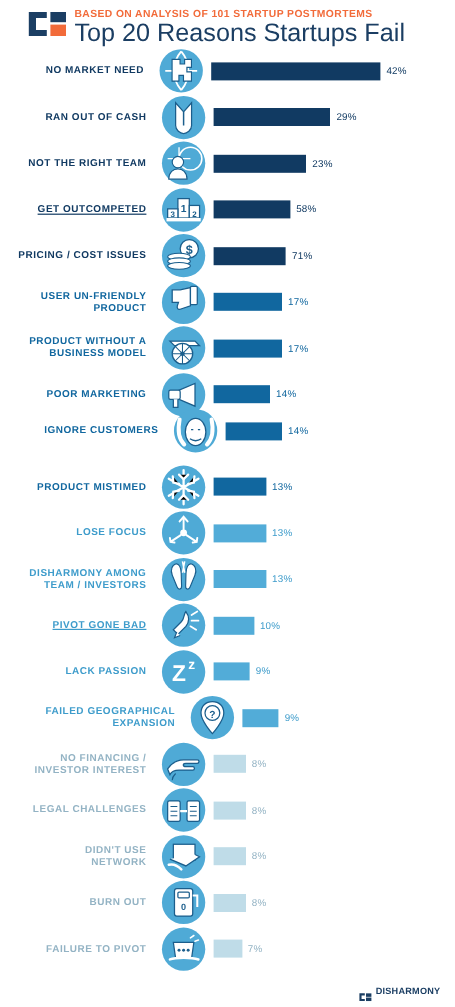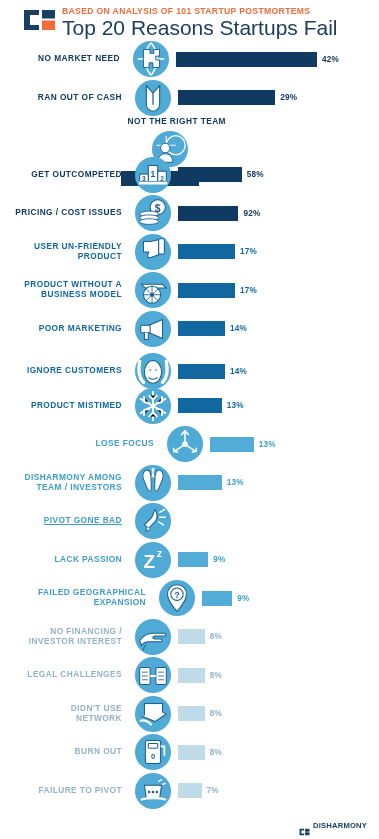--- a/index.html
+++ b/index.html
@@ -62,21 +62,21 @@
     display:block;
   }
   .row-bar-wrap{
     flex:1; height:38px; display:flex; align-items:center;
     padding-left:3px;
   }
   .bar{
     height:15px; border-radius:0;
   }
   .bar-val{
-    font-size:8.2px; font-weight:bold; margin-left:5px;
+    font-size:8.2px; font-weight:normal; margin-left:5px;
     letter-spacing:0.2px;
     font-family:"Liberation Sans", sans-serif;
     white-space:nowrap;
   }
 
   
   .footer{
     position:absolute; right:12px; bottom:9px;
     display:flex; align-items:center; gap:3px;
   }
@@ -126,38 +126,38 @@
           <circle cx="20" cy="20" r="19" fill="#4FAAD6"></circle>
           <path d="M13 7l7 8 7-8v20c0 4-4 7-7 7s-7-3-7-7z" fill="#FFFFFF" stroke="#1B5E8C" stroke-width="1.1"></path>
           <path d="M20 15v12" stroke="#1B5E8C" stroke-width="1.3" fill="none"></path>
         </svg>
       </div>
       <div class="row-bar-wrap">
         <div class="bar" style="width: 97.3571px; background: rgb(17, 58, 98);"></div>
         <span class="bar-val" style="color: rgb(17, 58, 98);">29%</span>
       </div>
     </div>
-    <div class="row" style="top: 77px; flex-direction: column;">
+    <div class="row" style="top: 77px;">
       <div class="row-label" style="color: rgb(17, 58, 98);">NOT THE RIGHT TEAM</div>
       <div class="row-icon">
         <svg class="icon-circle" viewBox="0 0 40 40">
           <circle cx="20" cy="20" r="19" fill="#4FAAD6"></circle>
           <circle cx="26" cy="16" r="10" fill="none" stroke="#FFFFFF" stroke-width="1.4"></circle>
           <path d="M16 6v20M6 16h20" stroke="#FFFFFF" stroke-width="1.2"></path>
           <circle cx="15" cy="19" r="5" fill="#FFFFFF" stroke="#1B5E8C" stroke-width="1"></circle>
           <path d="M7 34c0-6 4-9 8-9s8 3 8 9z" fill="#FFFFFF" stroke="#1B5E8C" stroke-width="1"></path>
         </svg>
       </div>
       <div class="row-bar-wrap">
         <div class="bar" style="width: 77.2143px; background: rgb(17, 58, 98);"></div>
         <span class="bar-val" style="color: rgb(17, 58, 98);">23%</span>
       </div>
     </div>
     <div class="row" style="top: 115.5px;">
-      <div class="row-label" style="color: rgb(17, 58, 98);">GET OUTCOMPETED</div>
+      <div class="row-label" style="color: rgb(17, 58, 98); text-decoration: underline;">GET OUTCOMPETED</div>
       <div class="row-icon">
         <svg class="icon-circle" viewBox="0 0 40 40">
           <circle cx="20" cy="20" r="19" fill="#4FAAD6"></circle>
           <rect x="15" y="10" width="10" height="17" fill="#FFFFFF" stroke="#1B5E8C" stroke-width="1.1"></rect>
           <rect x="6" y="19" width="9" height="8" fill="#FFFFFF" stroke="#1B5E8C" stroke-width="1.1"></rect>
           <rect x="25" y="16" width="9" height="11" fill="#FFFFFF" stroke="#1B5E8C" stroke-width="1.1"></rect>
           <text x="20" y="22" font-size="9" font-weight="bold" fill="#1B5E8C" text-anchor="middle" font-family="Liberation Sans">1</text>
           <text x="10.5" y="26" font-size="7" font-weight="bold" fill="#1B5E8C" text-anchor="middle" font-family="Liberation Sans">3</text>
           <text x="29.5" y="26" font-size="7" font-weight="bold" fill="#1B5E8C" text-anchor="middle" font-family="Liberation Sans">2</text>
           <rect x="5" y="27" width="30" height="3" fill="#FFFFFF"></rect>
@@ -177,21 +177,21 @@
           <text x="25" y="18.5" font-size="11" font-weight="bold" fill="#1B5E8C" text-anchor="middle" font-family="Liberation Sans">$</text>
           <g fill="#FFFFFF" stroke="#1B5E8C" stroke-width="0.9">
             <ellipse cx="16" cy="21" rx="10" ry="3"></ellipse>
             <ellipse cx="16" cy="25" rx="10" ry="3"></ellipse>
             <ellipse cx="16" cy="29" rx="10" ry="3"></ellipse>
           </g>
         </svg>
       </div>
       <div class="row-bar-wrap">
         <div class="bar" style="width: 60.4286px; background: rgb(17, 58, 98);"></div>
-        <span class="bar-val" style="color: rgb(17, 58, 98);">92%</span>
+        <span class="bar-val" style="color: rgb(17, 58, 98);">71%</span>
       </div>
     </div>
     <div class="row" style="top: 192.5px;">
       <div class="row-label" style="color: rgb(17, 103, 159);">USER UN-FRIENDLY
 PRODUCT</div>
       <div class="row-icon">
         <svg class="icon-circle" viewBox="0 0 40 40">
           <circle cx="20" cy="20" r="19" fill="#4FAAD6"></circle>
           <path d="M10 9h7l9-2v16l-9 3c-2 .5-3-1-2.5-3l1-3H10z" fill="#FFFFFF" stroke="#1B5E8C" stroke-width="1.1"></path>
           <rect x="26" y="6" width="6" height="16" rx="1" fill="#FFFFFF" stroke="#1B5E8C" stroke-width="1.1"></rect>
@@ -227,21 +227,21 @@
           <path d="M30 10v20l-14-6v-8z" fill="#FFFFFF" stroke="#1B5E8C" stroke-width="1.1"></path>
           <rect x="7" y="16" width="10" height="8" rx="1.5" fill="#FFFFFF" stroke="#1B5E8C" stroke-width="1.1"></rect>
           <path d="M11 24v7h4v-7" fill="#FFFFFF" stroke="#1B5E8C" stroke-width="1.1"></path>
         </svg>
       </div>
       <div class="row-bar-wrap">
         <div class="bar" style="width: 47px; background: rgb(17, 103, 159);"></div>
         <span class="bar-val" style="color: rgb(17, 103, 159);">14%</span>
       </div>
     </div>
-    <div class="row" style="top: 312px;">
+    <div class="row" style="top: 300px; padding-left: 10px;">
       <div class="row-label" style="color: rgb(17, 103, 159);">IGNORE CUSTOMERS</div>
       <div class="row-icon">
         <svg class="icon-circle" viewBox="0 0 40 40">
           <circle cx="20" cy="20" r="19" fill="#4FAAD6"></circle>
           <ellipse cx="20" cy="21" rx="9" ry="12" fill="#FFFFFF" stroke="#1B5E8C" stroke-width="1.1"></ellipse>
           <path d="M6 10c-2 10 0 18 4 22M34 10c2 10 0 18-4 22" stroke="#FFFFFF" stroke-width="3.5" fill="none" stroke-linecap="round"></path>
           <path d="M16 19h2M22 19h2M15 27c3 2 7 2 10 0" stroke="#1B5E8C" stroke-width="1.2" fill="none"></path>
         </svg>
       </div>
       <div class="row-bar-wrap">
@@ -258,21 +258,21 @@
             <path d="M20 5v30M7 12.5l26 15M33 12.5l-26 15"></path>
             <path d="M16 9l4 4 4-4M16 31l4-4 4 4M10.5 10.5l.5 5.5 5 1M29.5 29.5l-.5-5.5-5-1M29.5 10.5l-.5 5.5-5 1M10.5 29.5l.5-5.5 5-1"></path>
           </g>
         </svg>
       </div>
       <div class="row-bar-wrap">
         <div class="bar" style="width: 43.6429px; background: rgb(17, 103, 159);"></div>
         <span class="bar-val" style="color: rgb(17, 103, 159);">13%</span>
       </div>
     </div>
-    <div class="row" style="top: 385px; padding-left: 32px;">
+    <div class="row" style="top: 385px;">
       <div class="row-label" style="color: rgb(62, 156, 203);">LOSE FOCUS</div>
       <div class="row-icon">
         <svg class="icon-circle" viewBox="0 0 40 40">
           <circle cx="20" cy="20" r="19" fill="#4FAAD6"></circle>
           <circle cx="20" cy="20" r="3" fill="#FFFFFF"></circle>
           <g stroke="#FFFFFF" stroke-width="1.7" stroke-linecap="round" fill="none">
             <path d="M20 17V6M16.5 10L20 6l3.5 4"></path>
             <path d="M22.5 22l9 6M28 28.5l3.5-.5.5-3.5"></path>
             <path d="M17.5 22l-9 6M12 28.5l-3.5-.5-.5-3.5"></path>
           </g>
@@ -305,20 +305,24 @@
       <div class="row-label" style="color: rgb(62, 156, 203); text-decoration: underline;">PIVOT GONE BAD</div>
       <div class="row-icon">
         <svg class="icon-circle" viewBox="0 0 40 40">
           <circle cx="20" cy="20" r="19" fill="#4FAAD6"></circle>
           <path d="M22 8c3 4 3 9 0 13l-7 7-4-4 7-7c3-3 2-7 4-9z" fill="#FFFFFF" stroke="#1B5E8C" stroke-width="1.1"></path>
           <path d="M14 26l-2 5 5-2" fill="#FFFFFF" stroke="#1B5E8C" stroke-width="1"></path>
           <g stroke="#FFFFFF" stroke-width="1.6" stroke-linecap="round">
             <path d="M27 16h6M26 21l5 3M27 11l5-3"></path>
           </g>
         </svg>
+      </div>
+      <div class="row-bar-wrap">
+        <div class="bar" style="width: 33.5714px; background: rgb(82, 172, 216);"></div>
+        <span class="bar-val" style="color: rgb(62, 156, 203);">10%</span>
       </div>
     </div>
     <div class="row" style="top: 500.5px;">
       <div class="row-label" style="color: rgb(62, 156, 203);">LACK PASSION</div>
       <div class="row-icon">
         <svg class="icon-circle" viewBox="0 0 40 40">
           <circle cx="20" cy="20" r="19" fill="#4FAAD6"></circle>
           <text x="16" y="28" font-size="20" font-weight="bold" fill="#FFFFFF" text-anchor="middle" font-family="Liberation Sans">Z</text>
           <text x="27" y="17" font-size="12" font-weight="bold" fill="#FFFFFF" text-anchor="middle" font-family="Liberation Sans">z</text>
         </svg>

